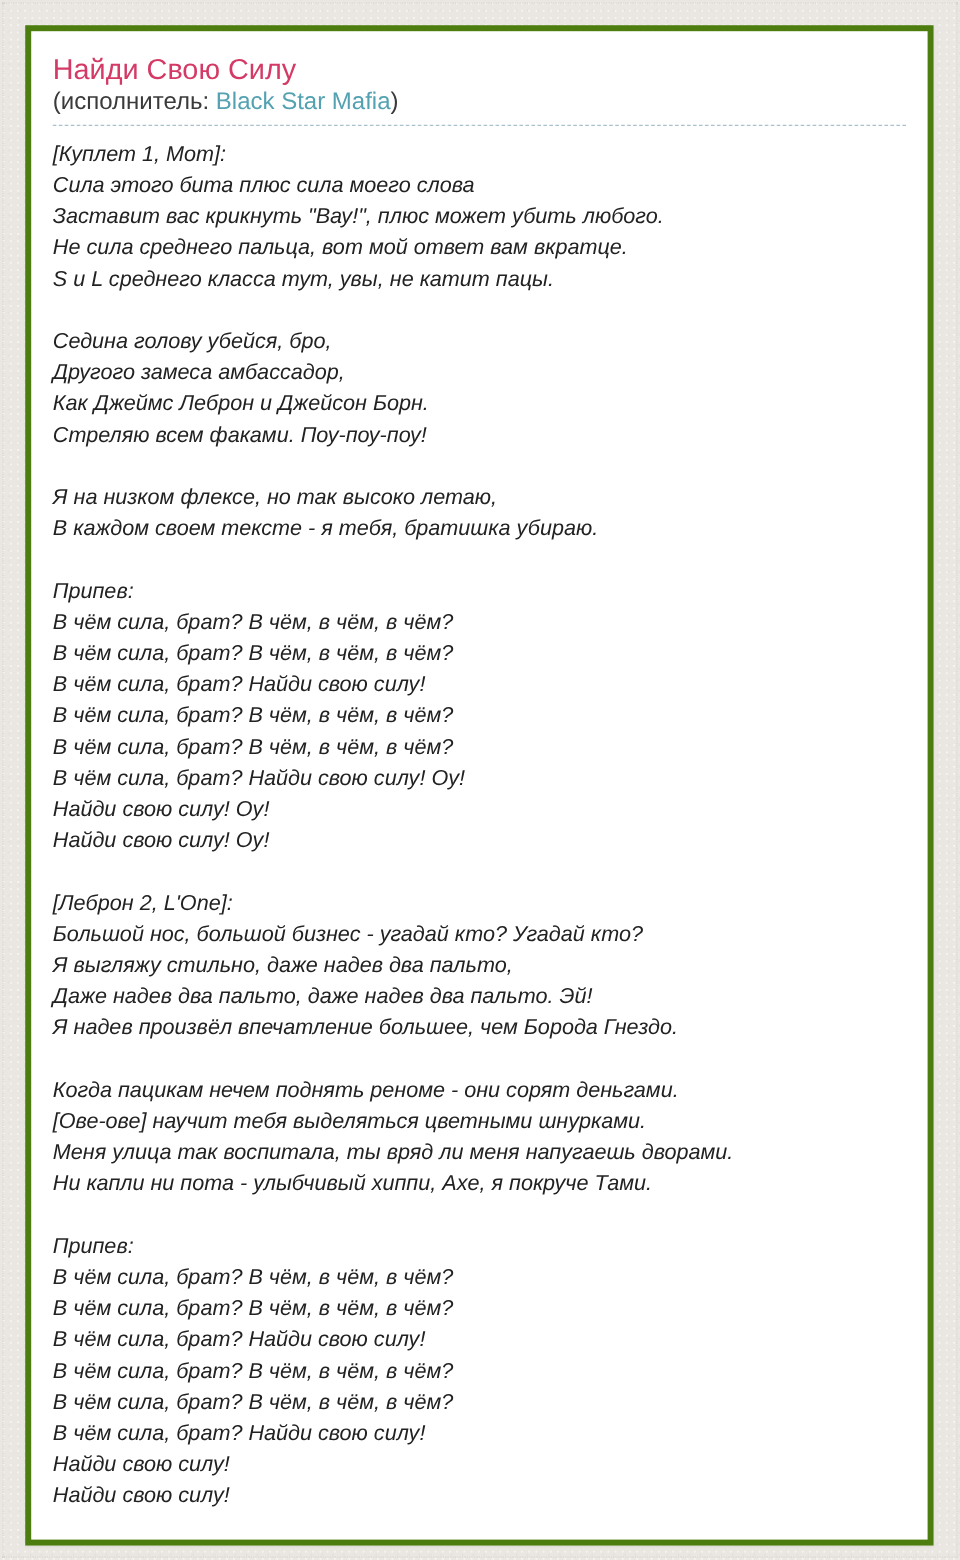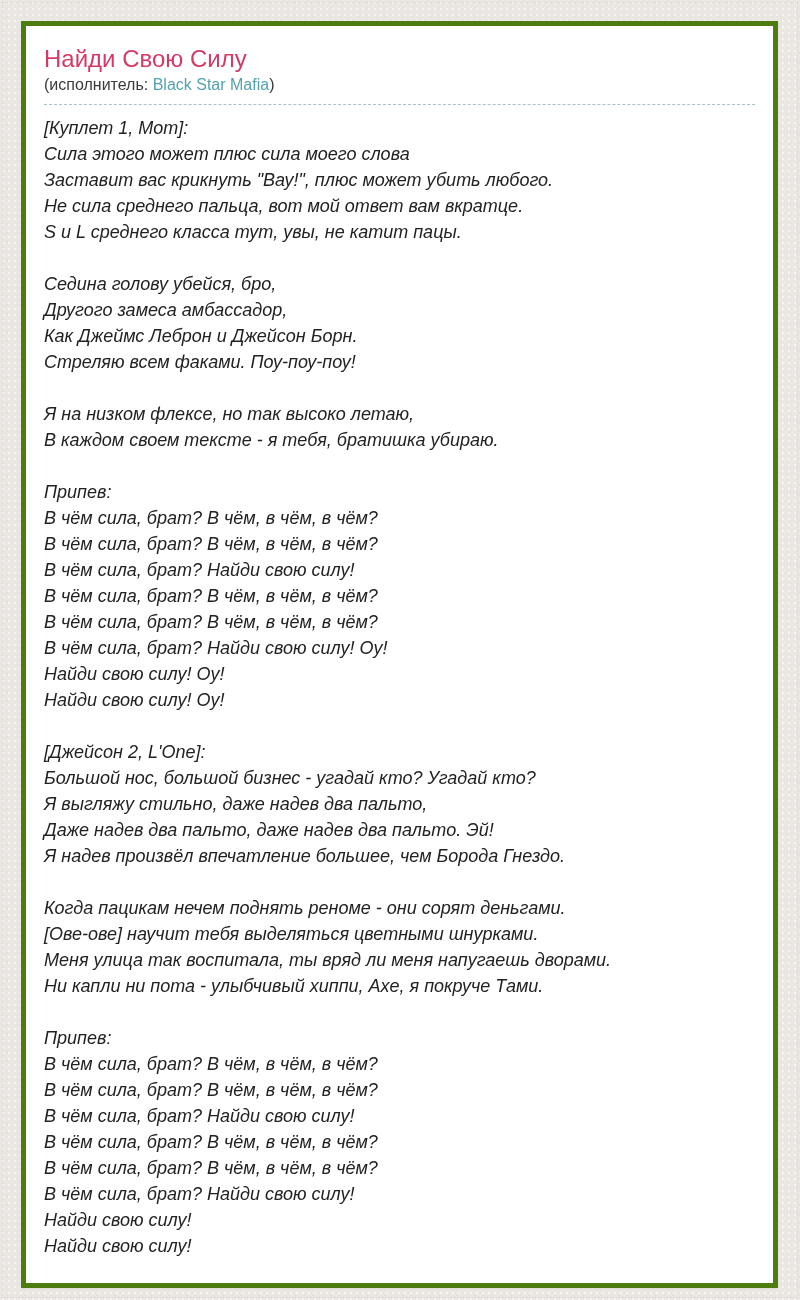--- a/index.html
+++ b/index.html
@@ -35,21 +35,21 @@
     box-shadow: 0 1px 2px rgba(0,0,0,0.05);
     padding: 18px 18px 24px 18px;
   }
   .song-title {
     font-size: 24px;
     font-weight: normal;
     color: #d43a65;
     line-height: 30px;
   }
   .artist-line {
-    font-size: 16px;
+    font-size: 20px;
     color: #3a3a3a;
     line-height: 22px;
     padding-bottom: 8px;
     border-bottom: 1px dashed #a9c0cd;
   }
   .artist-link {
     color: #53a1b1;
     text-decoration: none;
     cursor: pointer;
   }
@@ -70,21 +70,21 @@
 
 <div class="page-frame"></div>
 
 <div class="card">
   <h1 class="song-title">Найди Свою Силу</h1>
   <div class="artist-line">
     <span>(исполнитель: </span><a class="artist-link" href="#">Black Star Mafia</a><span>)</span>
   </div>
   <div class="lyrics">
       <div class="lyric-line">[Куплет 1, Мот]:</div>
-      <div class="lyric-line">Сила этого может плюс сила моего слова</div>
+      <div class="lyric-line">Сила этого бита плюс сила моего слова</div>
       <div class="lyric-line">Заставит вас крикнуть "Вау!", плюс может убить любого.</div>
       <div class="lyric-line">Не сила среднего пальца, вот мой ответ вам вкратце.</div>
       <div class="lyric-line">S и L среднего класса тут, увы, не катит пацы.</div>
       <div class="lyric-line"></div>
       <div class="lyric-line">Седина голову убейся, бро,</div>
       <div class="lyric-line">Другого замеса амбассадор,</div>
       <div class="lyric-line">Как Джеймс Леброн и Джейсон Борн.</div>
       <div class="lyric-line">Стреляю всем факами. Поу-поу-поу!</div>
       <div class="lyric-line"></div>
       <div class="lyric-line">Я на низком флексе, но так высоко летаю,</div>
@@ -93,21 +93,21 @@
       <div class="lyric-line">Припев:</div>
       <div class="lyric-line">В чём сила, брат? В чём, в чём, в чём?</div>
       <div class="lyric-line">В чём сила, брат? В чём, в чём, в чём?</div>
       <div class="lyric-line">В чём сила, брат? Найди свою силу!</div>
       <div class="lyric-line">В чём сила, брат? В чём, в чём, в чём?</div>
       <div class="lyric-line">В чём сила, брат? В чём, в чём, в чём?</div>
       <div class="lyric-line">В чём сила, брат? Найди свою силу! Оу!</div>
       <div class="lyric-line">Найди свою силу! Оу!</div>
       <div class="lyric-line">Найди свою силу! Оу!</div>
       <div class="lyric-line"></div>
-      <div class="lyric-line">[Джейсон 2, L'One]:</div>
+      <div class="lyric-line">[Леброн 2, L'One]:</div>
       <div class="lyric-line">Большой нос, большой бизнес - угадай кто? Угадай кто?</div>
       <div class="lyric-line">Я выгляжу стильно, даже надев два пальто,</div>
       <div class="lyric-line">Даже надев два пальто, даже надев два пальто. Эй!</div>
       <div class="lyric-line">Я надев произвёл впечатление большее, чем Борода Гнездо.</div>
       <div class="lyric-line"></div>
       <div class="lyric-line">Когда пацикам нечем поднять реноме - они сорят деньгами.</div>
       <div class="lyric-line">[Ове-ове] научит тебя выделяться цветными шнурками.</div>
       <div class="lyric-line">Меня улица так воспитала, ты вряд ли меня напугаешь дворами.</div>
       <div class="lyric-line">Ни капли ни пота - улыбчивый хиппи, Axe, я покруче Тами.</div>
       <div class="lyric-line"></div>

